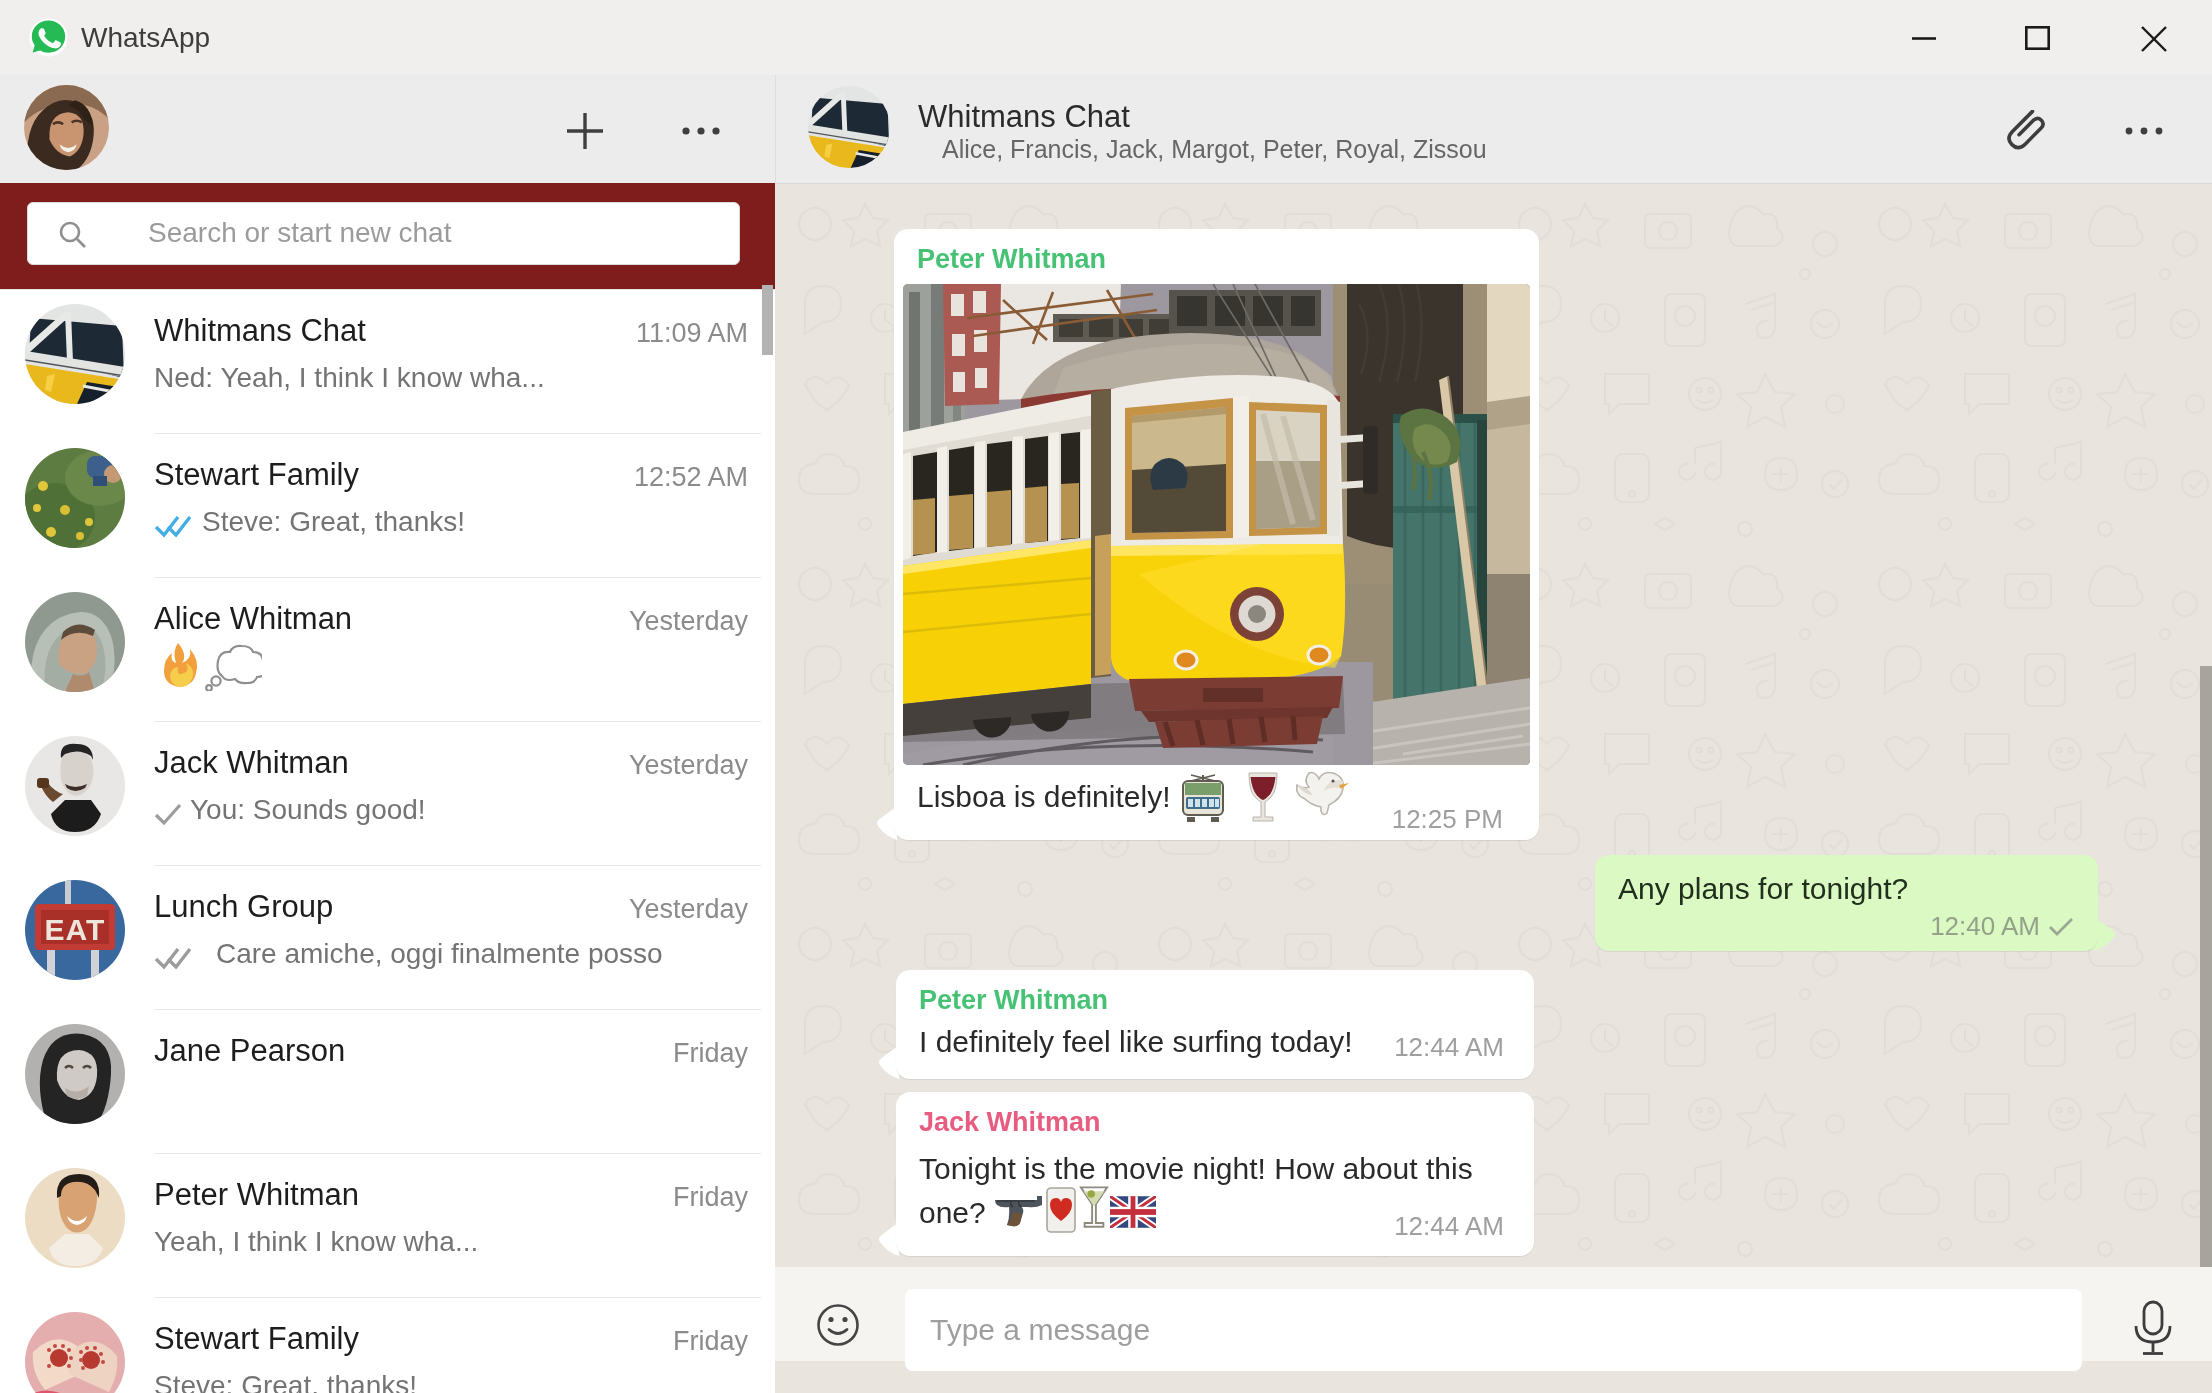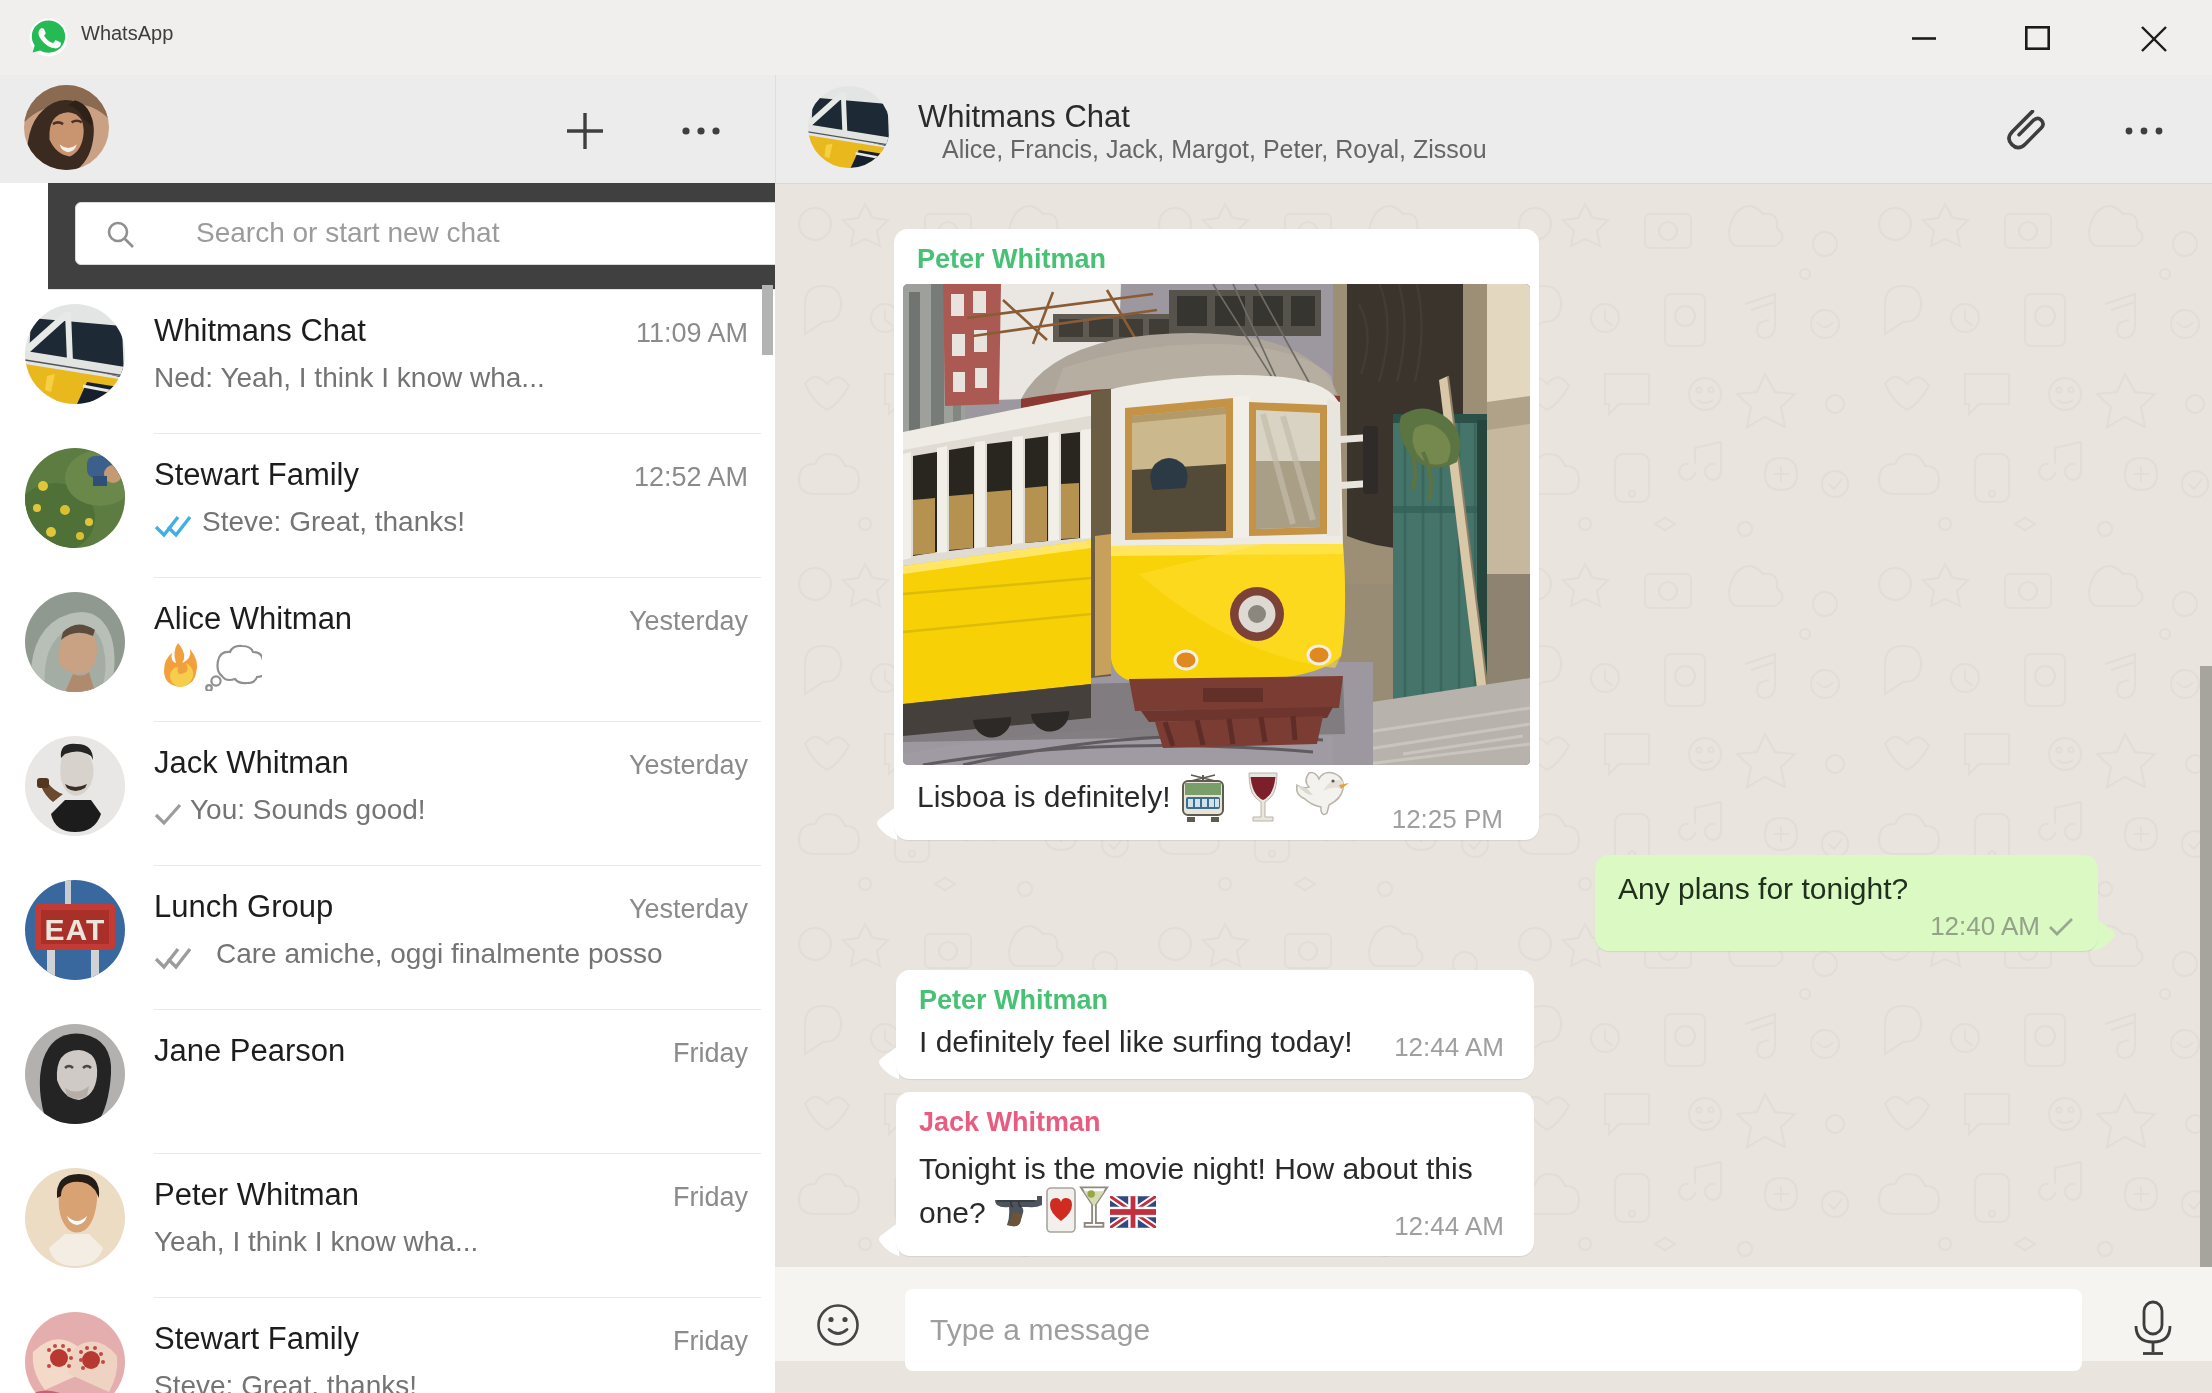--- a/index.html
+++ b/index.html
@@ -2,26 +2,26 @@
 <html><head>
 <meta charset="utf-8">
 <style>
   * { margin:0; padding:0; box-sizing:border-box; }
   html,body { width:2212px; height:1393px; overflow:hidden; font-family:"Liberation Sans", sans-serif; }
   .abs { position:absolute; }
   #stage { position:relative; width:2212px; height:1393px; background:#fff; }
 
   
   #titlebar { left:0; top:0; width:2212px; height:75px; background:#f0efee; }
-  #apptitle { left:81px; top:22px; font-size:20px; color:#3d3d3d; }
+  #apptitle { left:81px; top:22px; font-size:28px; color:#3d3d3d; }
 
   
   #sidebar { left:0; top:75px; width:775px; height:1318px; background:#fff; overflow:hidden; }
   #sbhead { left:0; top:0; width:775px; height:108px; background:#edecec; }
-  #searchwrap { left:0; top:108px; width:775px; height:107px; background:#404040; border-bottom:1px solid #e4e4e4;margin-left:48px; }
+  #searchwrap { left:0; top:108px; width:775px; height:107px; background:#7f1d1d; border-bottom:1px solid #e4e4e4; }
   #searchbox { left:27px; top:19px; width:713px; height:63px; background:#fff; border:1px solid #dadada; border-radius:6px; }
   #searchtxt { left:148px; top:34px; font-size:28px; color:#9b9b9b; }
   .row { position:absolute; left:0; width:775px; height:144px; }
   .row .divider { position:absolute; left:154px; right:14px; bottom:0; height:1px; background:#e8e8e8; }
   .row .name { position:absolute; left:154px; top:23px; font-size:31px; color:#1d1d1d; }
   .row .time { position:absolute; right:27px; top:28px; font-size:27px; color:#8b8b8b; }
   .row .prev { position:absolute; left:154px; top:72px; font-size:28px; color:#747474; white-space:nowrap; }
   .row .av { position:absolute; left:25px; top:14px; }
   #sbscroll { left:762px; top:210px; width:11px; height:70px; background:#b3b3b3; }
 

